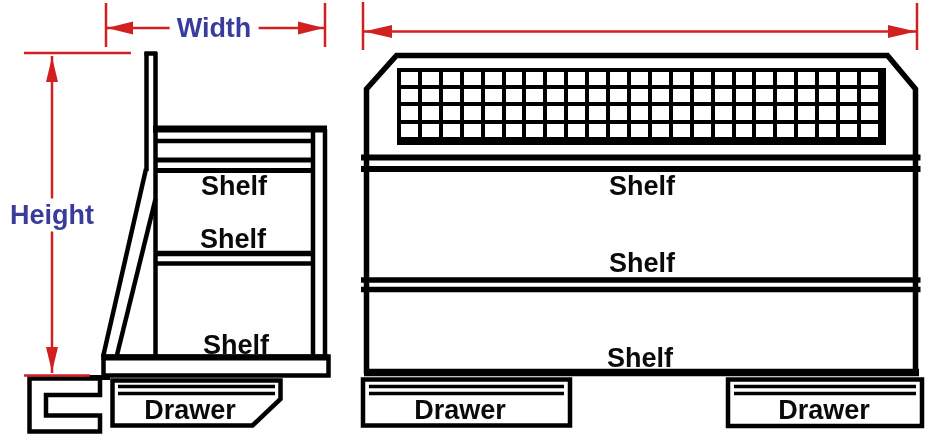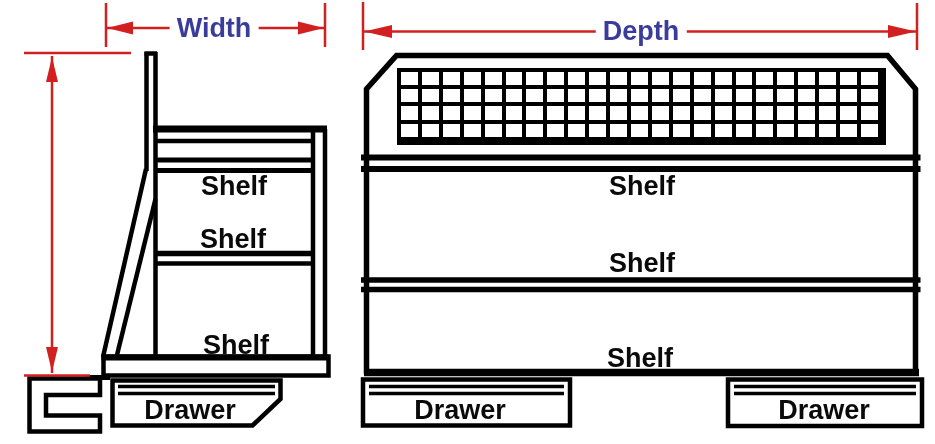--- a/index.html
+++ b/index.html
@@ -133,21 +133,21 @@
       <line class="red" x1="917" y1="3" x2="917" y2="50" stroke-width="2.5"></line>
       <line class="red" x1="363" y1="31.5" x2="917" y2="31.5" stroke-width="2.5"></line>
       <polygon class="redfill" points="364,31.5 392,25 392,38"></polygon>
       <polygon class="redfill" points="916,31.5 888,25 888,38"></polygon>
     </g>
   </svg>
 
   <div id="mesh"></div>
 
   <div class="lbl dim-lbl" style="left:214px;top:28px;">Width</div>
-  <div class="lbl dim-lbl" style="left:641px;top:31px;">Depth</div>
+  <div class="lbl dim-lbl" style="left:52px;top:215px;">Height</div>
 
   <div class="lbl part-lbl" style="left:234px;top:186px;">Shelf</div>
   <div class="lbl part-lbl" style="left:233px;top:239px;">Shelf</div>
   <div class="lbl part-lbl" style="left:236px;top:345px;">Shelf</div>
   <div class="lbl part-lbl" style="left:190px;top:410px;">Drawer</div>
 
   <div class="lbl part-lbl" style="left:642px;top:186px;">Shelf</div>
   <div class="lbl part-lbl" style="left:642px;top:263px;">Shelf</div>
   <div class="lbl part-lbl" style="left:640px;top:358px;">Shelf</div>
   <div class="lbl part-lbl" style="left:460px;top:410px;">Drawer</div>

